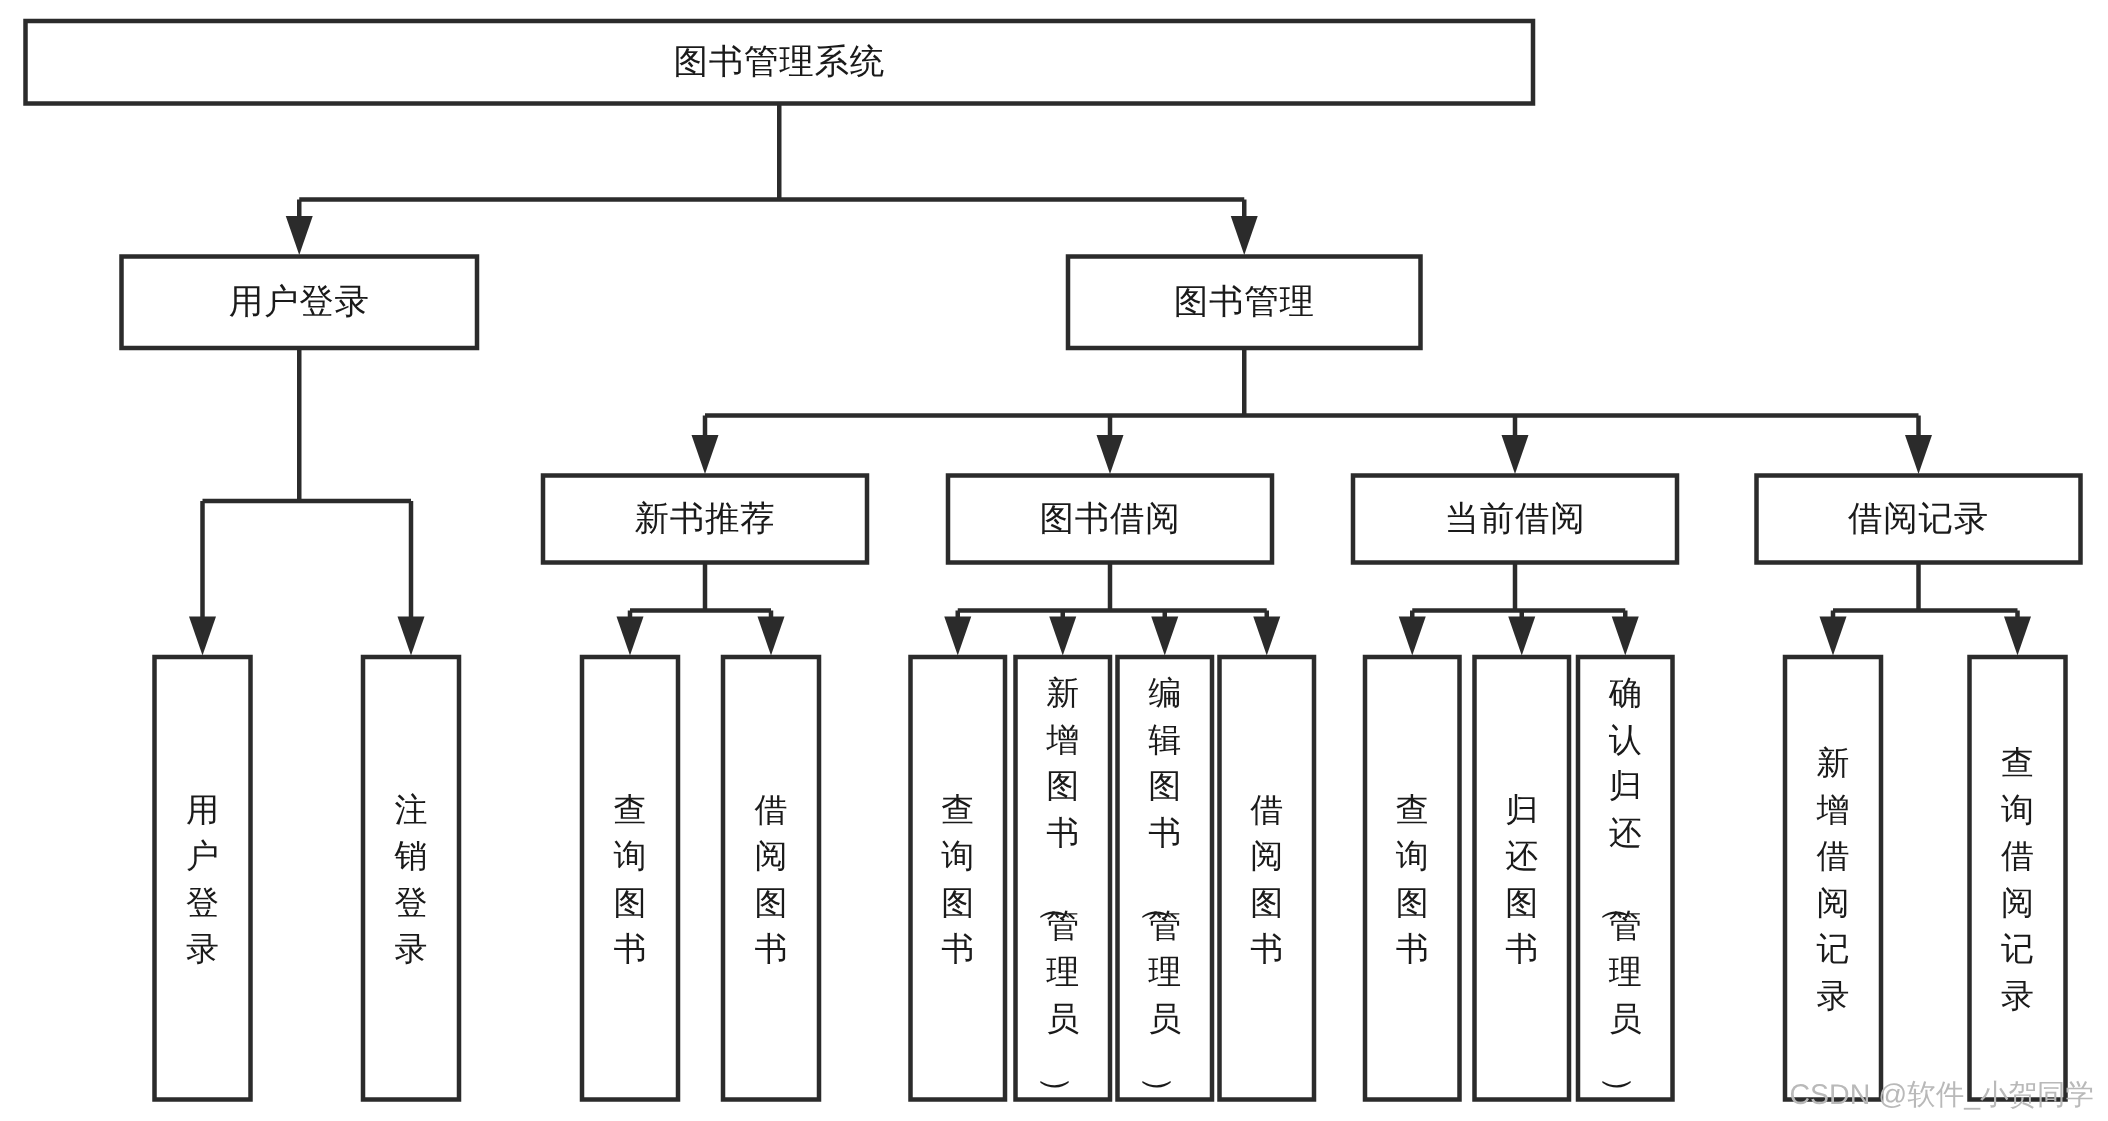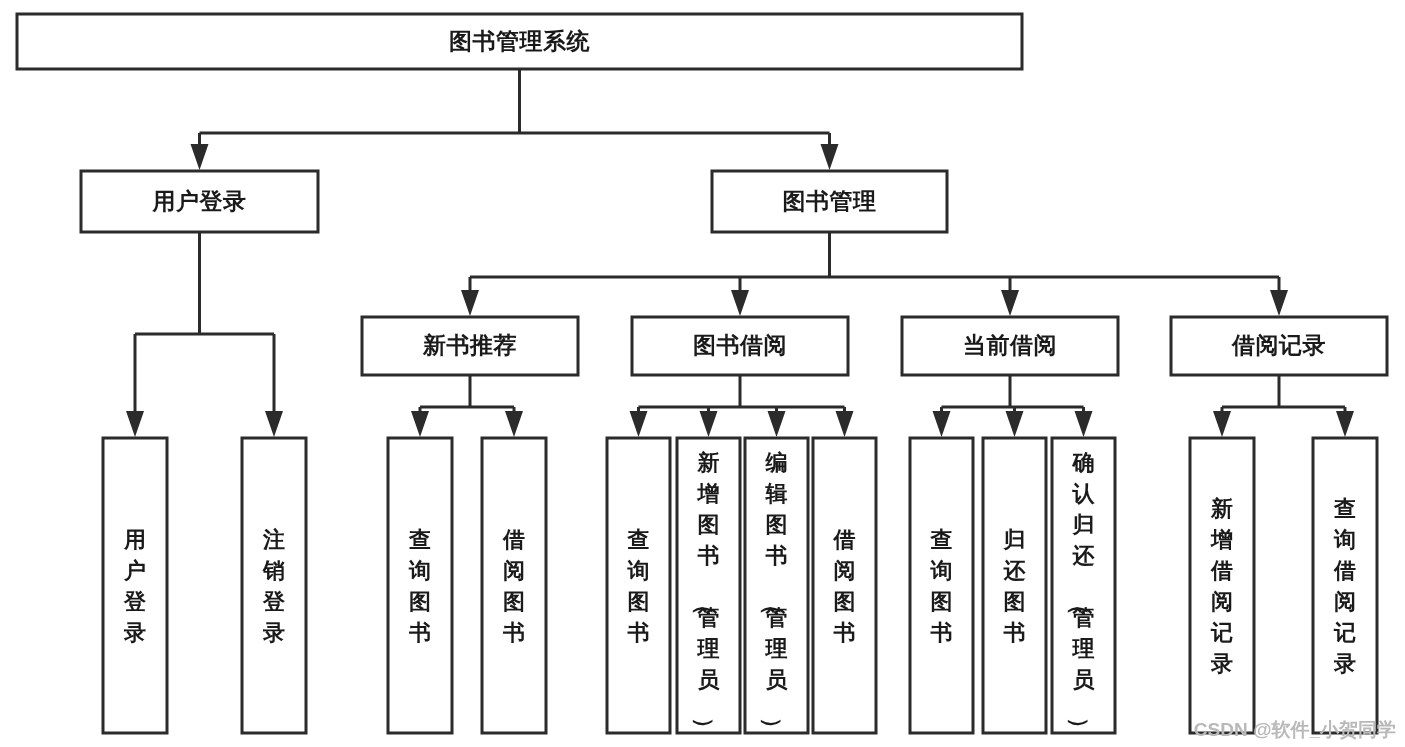--- a/index.html
+++ b/index.html
@@ -14,21 +14,20 @@
     position: relative;
     overflow: hidden;
     font-family: "Liberation Sans", "DejaVu Sans", sans-serif;
   }
   #diagram-root {
     position: absolute;
     left: 0;
     top: 0;
     width: 1405px;
     height: 524px;
-    font-weight: bold;
   }
   svg.flow {
     display: block;
     width: 1405px;
     height: 747px;
     background: #ffffff;
   }
   .node-box {
     fill: #ffffff;
     stroke: #2b2b2b;

